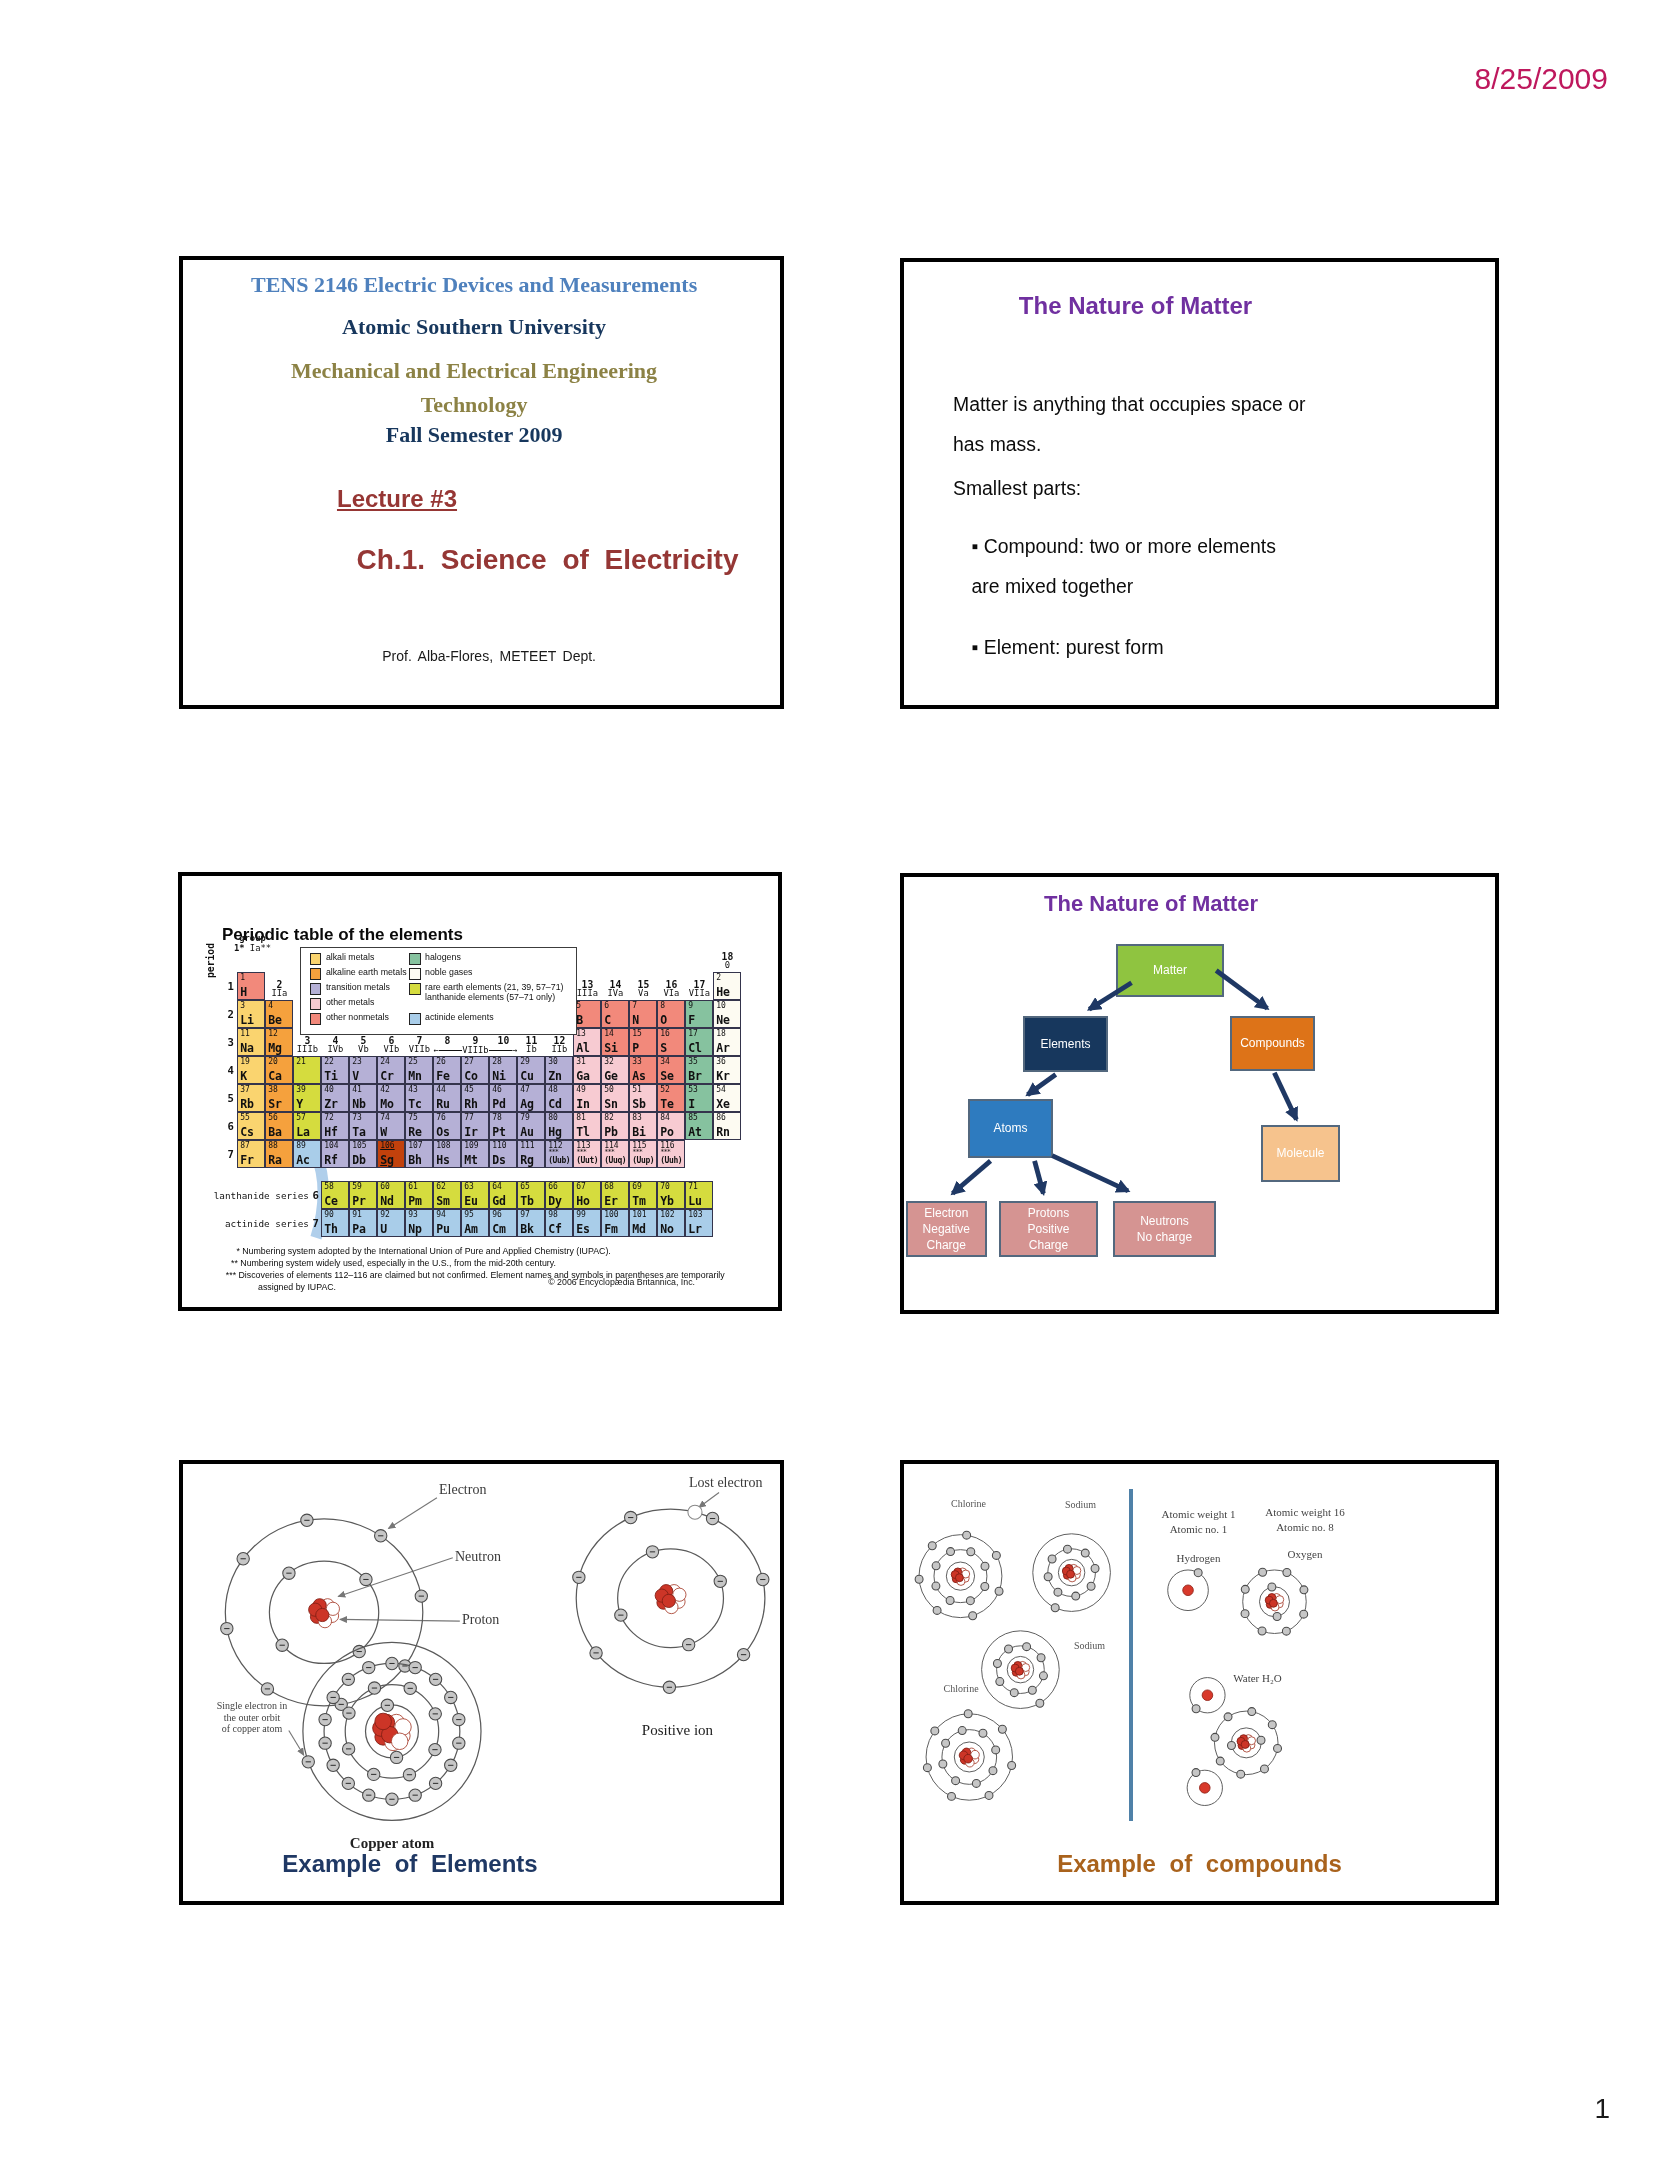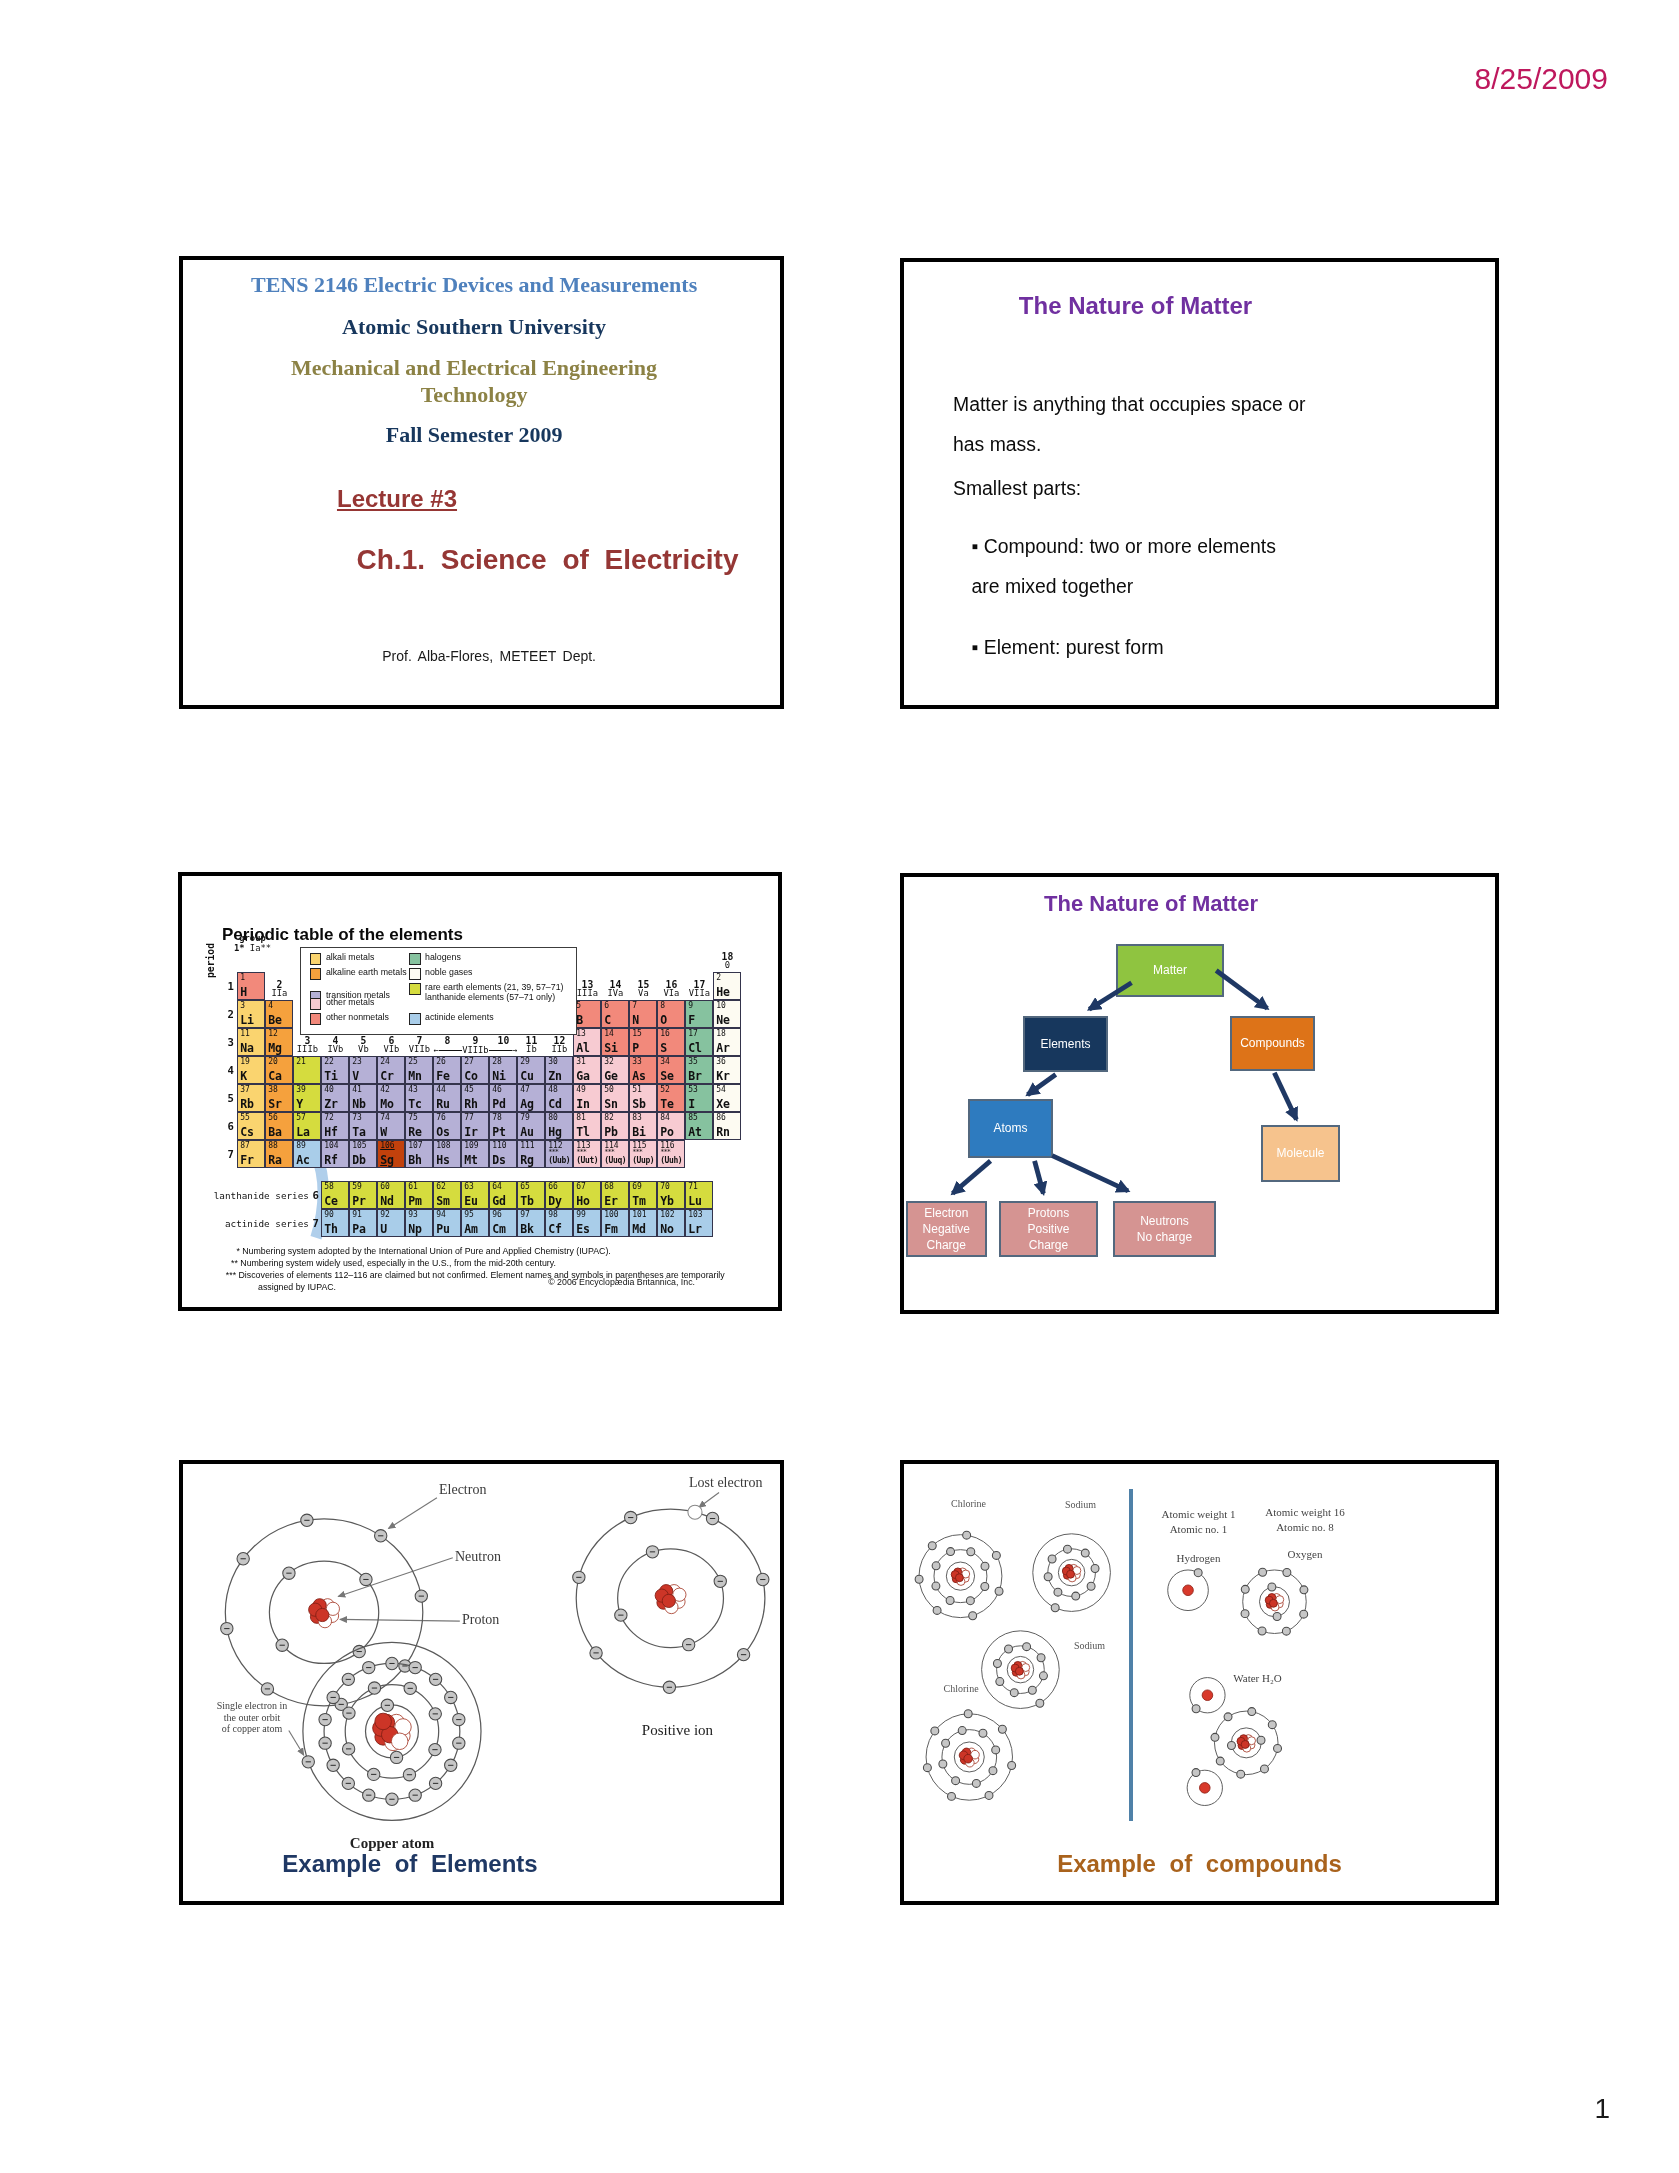--- a/index.html
+++ b/index.html
@@ -13,21 +13,21 @@
   #slide6{left:900px;top:1460px;width:599px;height:445px;}
   .abs{position:absolute;}
   .ctr{text-align:center;}
   .date{position:absolute;right:72px;top:62px;font-size:30px;color:#be185d;}
   .pagenum{position:absolute;right:70px;top:2093px;font-size:28px;color:#1a1a1a;}
 
   
   .s1-serif{font-family:"Liberation Serif",serif;font-weight:bold;font-size:22px;}
   .s1-l1{left:17.6px;top:12.4px;width:547px;color:#4f81bd;}
   .s1-l2{left:17.6px;top:54px;width:547px;color:#17375d;}
-  .s1-l3{left:17.6px;top:94px;width:547px;color:#8c8245;white-space:pre-line;line-height:27px;}
+  .s1-l3{left:17.6px;top:94px;width:547px;color:#8c8245;white-space:pre-line;line-height:34px;}
   .s1-l4{left:17.6px;top:162px;width:547px;color:#17375d;}
   .s1-lect{left:0;top:225px;width:428px;color:#963634;font-weight:bold;font-size:24px;text-decoration:underline;}
   .s1-ch{left:124px;top:284px;width:481px;color:#953735;font-weight:bold;font-size:28px;word-spacing:8px;}
   .s1-prof{right:184px;top:388px;font-size:14px;color:#1a1a1a;word-spacing:2.6px;}
 
   
   .s2-title{left:0;top:30px;width:463px;color:#7030a0;font-weight:bold;font-size:24px;}
   .s2-body{left:49px;top:122px;width:494px;font-size:19.4px;line-height:40px;color:#0c0c0c;}
   .s2-para{white-space:pre-line;}
   .s2-p2{margin-top:4.4px;}
@@ -670,21 +670,21 @@
         <b>6</b>
       </div>
       <div class="series-label" style="grid-row: 11;">
         <span>actinide series</span>
         <b>7</b>
       </div>
     </div>
   <div id="pt-legend">
       <div class="lg-item" style="left: 8.8px; top: 5.3px;"><div class="lg-sw" style="background: rgb(250, 212, 111);"></div><span>alkali metals</span></div>
       <div class="lg-item" style="left: 8.8px; top: 20px;"><div class="lg-sw" style="background: rgb(245, 161, 61);"></div><span>alkaline earth metals</span></div>
-      <div class="lg-item" style="left: 8.8px; top: 43px;"><div class="lg-sw" style="background: rgb(181, 176, 214);"></div><span>transition metals</span></div>
+      <div class="lg-item" style="left: 8.8px; top: 35px;"><div class="lg-sw" style="background: rgb(181, 176, 214);"></div><span>transition metals</span></div>
       <div class="lg-item" style="left: 8.8px; top: 50px;"><div class="lg-sw" style="background: rgb(247, 203, 210);"></div><span>other metals</span></div>
       <div class="lg-item" style="left: 8.8px; top: 65px;"><div class="lg-sw" style="background: rgb(242, 137, 123);"></div><span>other nonmetals</span></div>
       <div class="lg-item" style="left: 108px; top: 5.3px;"><div class="lg-sw" style="background: rgb(134, 194, 159);"></div><span>halogens</span></div>
       <div class="lg-item" style="left: 108px; top: 20px;"><div class="lg-sw" style="background: rgb(253, 251, 242);"></div><span>noble gases</span></div>
       <div class="lg-item" style="left: 108px; top: 35px;"><div class="lg-sw" style="background: rgb(213, 220, 62);"></div><span>rare earth elements (21, 39, 57–71)
 lanthanide elements (57–71 only)</span></div>
       <div class="lg-item" style="left: 108px; top: 65px;"><div class="lg-sw" style="background: rgb(169, 205, 233);"></div><span>actinide elements</span></div>
     </div>
   <div class="fn-wrap">
       <div class="fn" style="margin-left: 19.4px;">* Numbering system adopted by the International Union of Pure and Applied Chemistry (IUPAC).</div>

